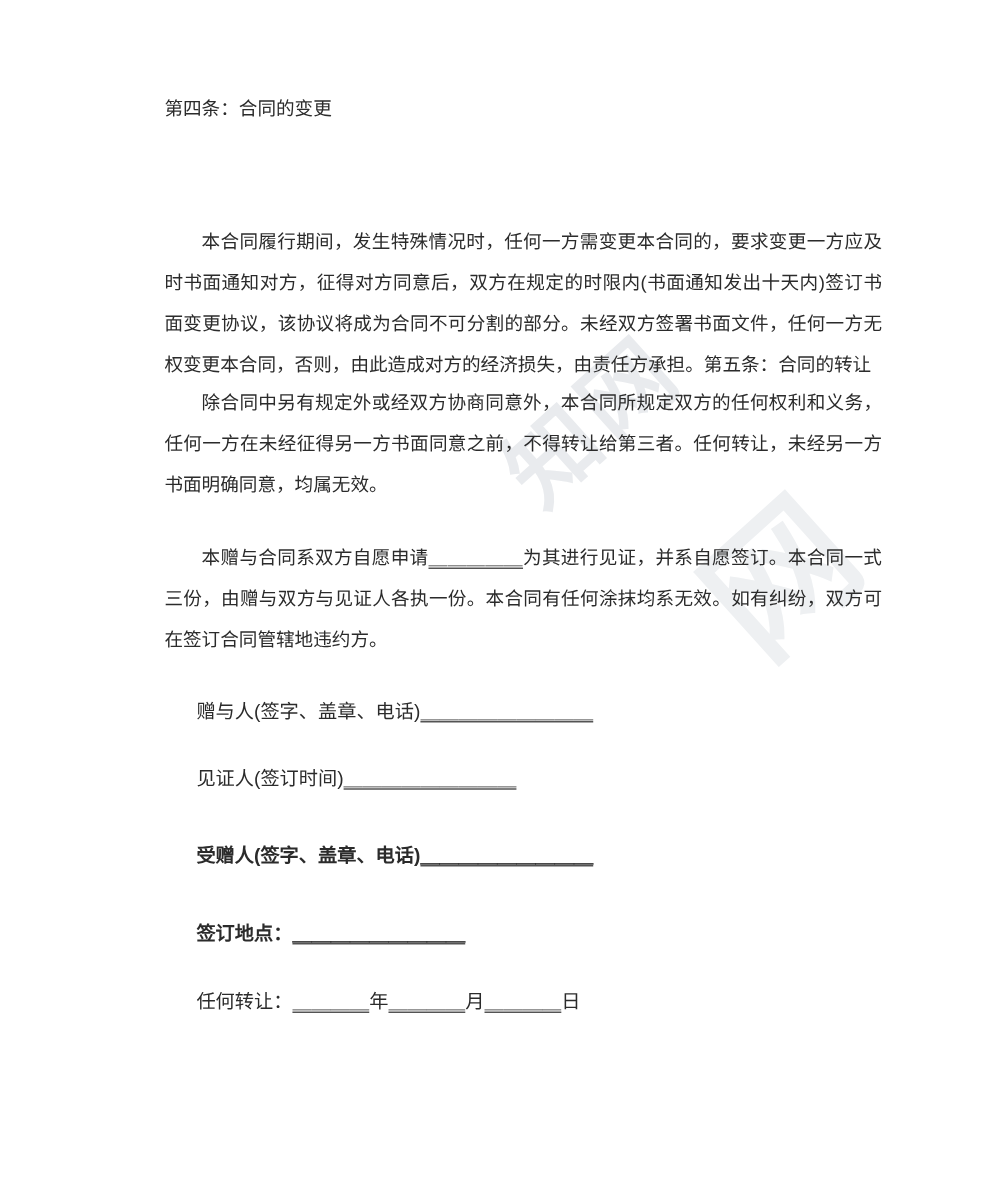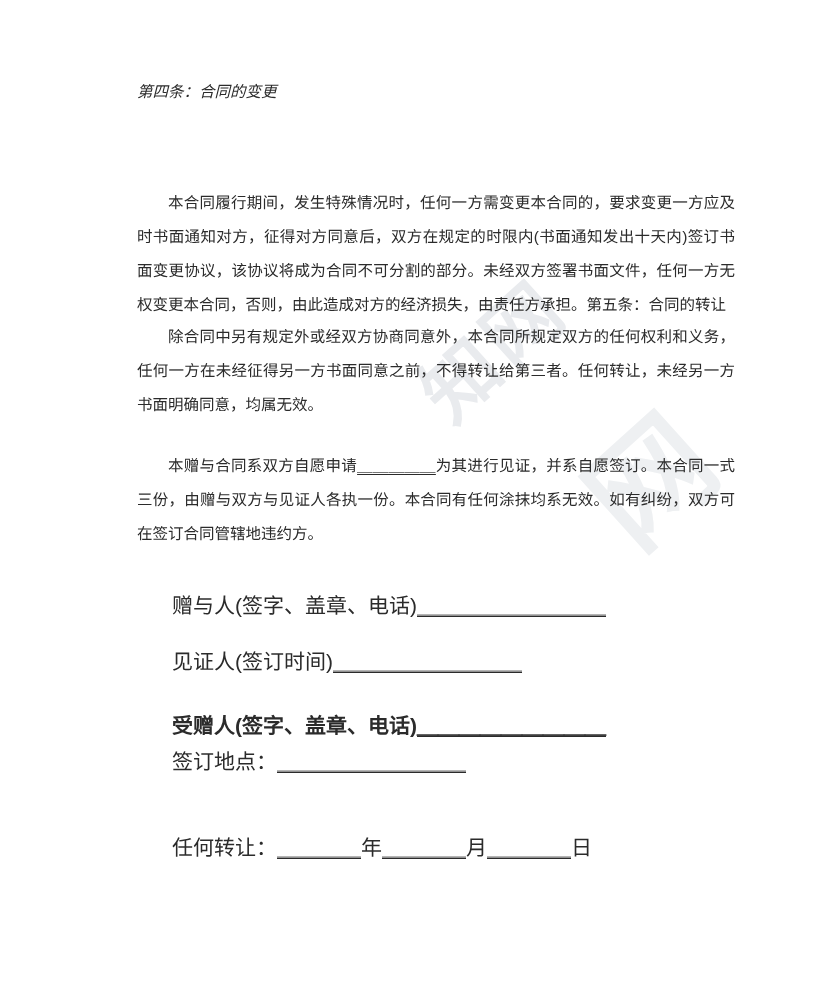--- a/index.html
+++ b/index.html
@@ -83,21 +83,21 @@
     line-height: 34px;
     text-align: justify;
     text-justify: inter-ideograph;
     text-indent: 2em;
     padding-left: 40px;
     padding-right: 2px;
     word-break: break-all;
   }
 
   .sig-line {
-    font-size: 21px;
+    font-size: 16px;
     line-height: 1.5;
     padding-left: 40px;
     white-space: pre;
   }
 
   .u {
     text-decoration: underline;
     text-decoration-thickness: 1px;
     text-underline-offset: 3px;
   }
@@ -107,21 +107,21 @@
 
 <div class="page">
 
   <div class="watermark">
     <span class="wm-text">知网</span>
     <span class="wm-mark">网</span>
   </div>
 
   <div class="content">
 
-    <div class="doc-block heading" style="top:80px;font-style:italic;">第四条：合同的变更</div>
+    <div class="doc-block heading" style="top:80px;">第四条：合同的变更</div>
 
     <div class="doc-block para" style="top:142px;margin-top:44px;">本合同履行期间，发生特殊情况时，任何一方需变更本合同的，要求变更一方应及时书面通知对方，征得对方同意后，双方在规定的时限内(书面通知发出十天内)签订书面变更协议，该协议将成为合同不可分割的部分。未经双方签署书面文件，任何一方无权变更本合同，否则，由此造成对方的经济损失，由责任方承担。第五条：合同的转让</div>
 
     <div class="doc-block para" style="top:320px;">除合同中另有规定外或经双方协商同意外，本合同所规定双方的任何权利和义务，任何一方在未经征得另一方书面同意之前，不得转让给第三者。任何转让，未经另一方书面明确同意，均属无效。</div>
 
     <div class="doc-block para" style="top:449px;">
       <span>本赠与合同系双方自愿申请</span><span class="u">＿＿＿＿＿</span><span>为其进行见证，并系自愿签订。本合同一式三份，由赠与双方与见证人各执一份。本合同有任何涂抹均系无效。如有纠纷，双方可在签订合同管辖地违约方。</span>
     </div>
 
     <div class="doc-block sig-line" style="top:558px;">
@@ -129,21 +129,21 @@
     </div>
 
     <div class="doc-block sig-line" style="top:614px;">
       <span>见证人(签订时间)</span><span class="u">＿＿＿＿＿＿＿＿＿</span>
     </div>
 
     <div class="doc-block sig-line" style="top:678px;font-weight:bold;">
       <span>受赠人(签字、盖章、电话)</span><span class="u">＿＿＿＿＿＿＿＿＿</span>
     </div>
 
-    <div class="doc-block sig-line" style="top:714px;">
+    <div class="doc-block sig-line" style="top:743px;font-weight:bold;">
       <span>签订地点：</span><span class="u">＿＿＿＿＿＿＿＿＿</span>
     </div>
 
     <div class="doc-block sig-line" style="top:800px;">
       <span>任何转让：</span><span class="u">＿＿＿＿</span><span>年</span><span class="u">＿＿＿＿</span><span>月</span><span class="u">＿＿＿＿</span><span>日</span>
     </div>
 
   </div>
 </div>
 

